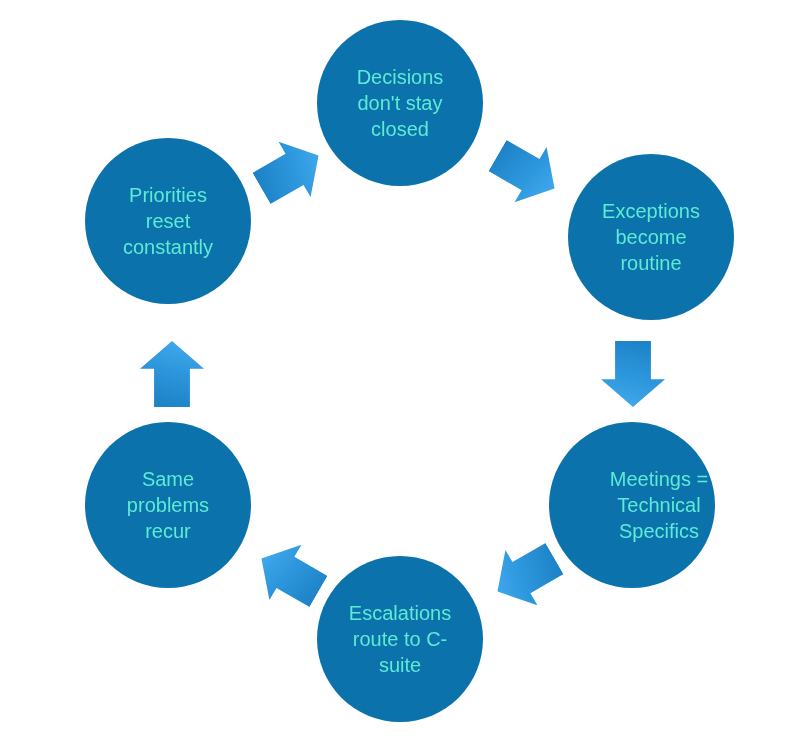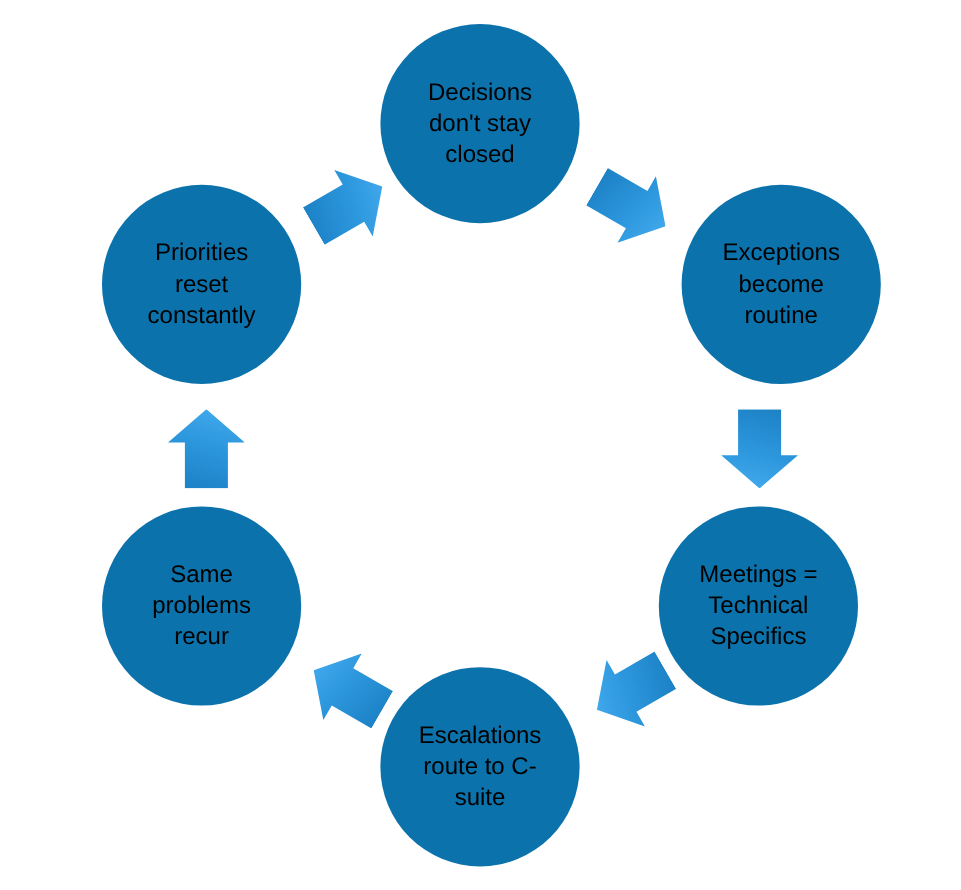--- a/index.html
+++ b/index.html
@@ -22,31 +22,31 @@
     height: 166px;
     border-radius: 50%;
     background: #0c72ab;
     display: flex;
     align-items: center;
     justify-content: center;
   }
   .node-label {
     width: 112px;
     text-align: center;
-    color: #000000;
+    color: #5eead4;
     font-size: 20px;
     line-height: 26px;
     font-weight: 400;
   }
   .node-top          { left: 317px; top: 20px;  }
   .node-top-right    { left: 568px; top: 154px; }
-  .node-bottom-right { left: 549px; top: 422px; }
+  .node-bottom-right { left: 549px; top: 422px; justify-content: flex-end; }
   .node-bottom       { left: 317px; top: 556px; }
   .node-bottom-left  { left: 85px;  top: 422px; }
-  .node-top-left     { left: 85px;  top: 154px; }
+  .node-top-left     { left: 85px;  top: 138px; }
 
   
   .arrow {
     position: absolute;
     width: 66px;
     height: 64px;
     background: linear-gradient(105deg, #1b7fc3 0%, #2d97dd 55%, #45acef 100%);
     clip-path: polygon(0 22%, 58% 22%, 58% 0, 100% 50%, 58% 100%, 58% 78%, 0 78%);
   }
   .arrow-0 { left: 257px; top: 140px; transform: rotate(-30deg); } 

